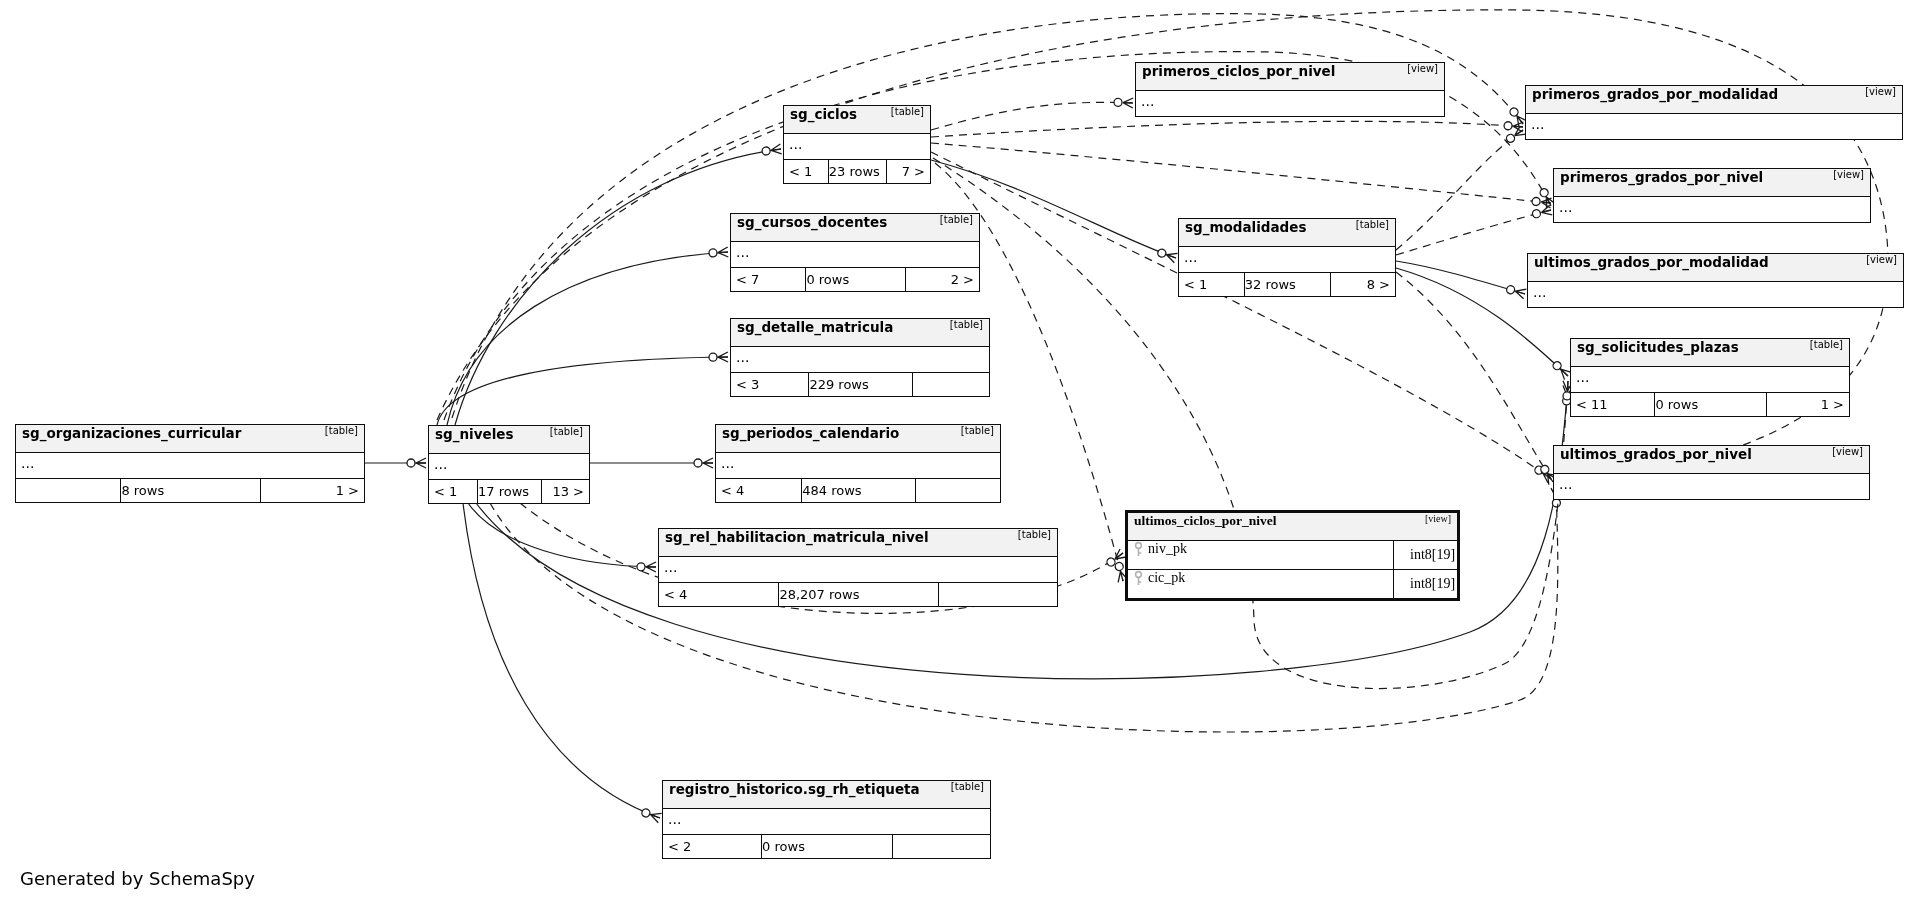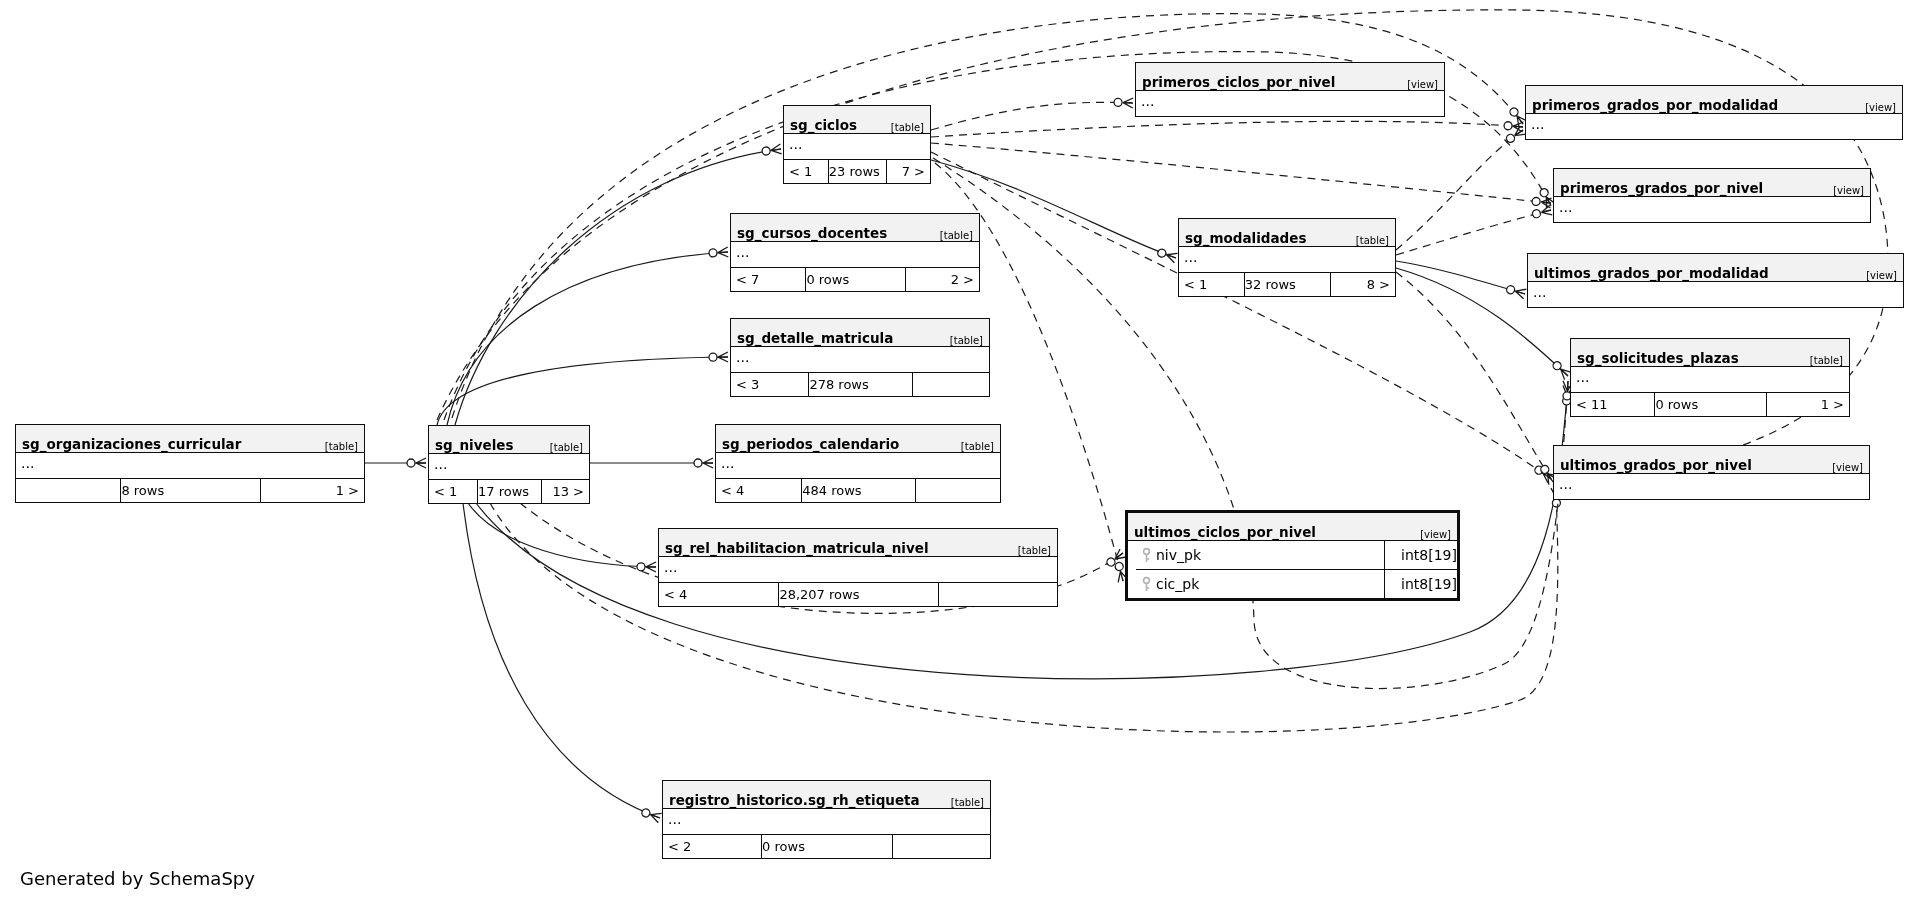--- a/index.html
+++ b/index.html
@@ -7,34 +7,34 @@
     position:relative;width:1909px;height:907px;background:#ffffff;
     font-family:"DejaVu Sans","Liberation Sans",sans-serif;color:#000;overflow:hidden;
   }
   svg.wires{position:absolute;left:0;top:0;z-index:0;}
   svg.wires path.rel{fill:none;stroke:#1a1a1a;stroke-width:1.2;marker-end:url(#crow);}
   svg.wires path.dashed{stroke-dasharray:8 6;}
   .ent{
     position:absolute;z-index:1;background:#ffffff;
     border:1.7px solid #0d0d0d;box-sizing:border-box;
   }
-  .ent.hl{border-width:3.5px;z-index:2;}
+  .ent.hl{border-width:3.5px;z-index:2;font-family:Liberation Serif, serif;}
   .hd{
-    display:flex;justify-content:space-between;align-items:flex-end;
+    display:flex;justify-content:space-between;align-items:flex-start;
     height:27px;padding:0 6px;background:#f2f2f2;border-bottom:1.4px solid #0d0d0d;
     white-space:nowrap;
   }
   .nm{font-weight:bold;font-size:13.5px;}
   .tg{font-size:10px;margin-left:14px;}
   .bd{height:25px;line-height:20px;font-size:14px;padding-left:5px;}
   .ft{display:flex;height:23px;line-height:23px;font-size:13px;border-top:1.2px solid #0d0d0d;}
   .fl{width:30%;padding-left:5px;box-sizing:border-box;}
   .fc{width:40%;text-align:left;border-left:1.2px solid #0d0d0d;box-sizing:border-box;}
   .fr{width:30%;text-align:right;padding-right:5px;border-left:1.2px solid #0d0d0d;box-sizing:border-box;}
-  .col-row{display:flex;align-items:center;height:28px;font-size:14px;margin-left:8px;}
+  .col-row{display:flex;align-items:flex-start;height:28px;font-size:14px;}
   .col-row + .col-row{border-top:1.2px solid #0d0d0d;}
   .key{width:20px;text-align:center;flex:0 0 auto;line-height:0;}
   .cn{flex:1;}
   .ct{flex:0 0 64px;border-left:1.2px solid #0d0d0d;height:100%;line-height:28px;padding-left:16px;box-sizing:border-box;}
   .note{position:absolute;left:20px;top:868px;font-size:18px;z-index:1;}
 </style>
 </head>
 <body>
 
 <div id="canvas">
@@ -126,21 +126,21 @@
   </div>
 
   <div class="ent" style="left:730px;top:318px;width:260px">
     <div class="hd">
       <span class="nm">sg_detalle_matricula</span>
       <span class="tg">[table]</span>
     </div>
     <div class="bd">...</div>
     <div class="ft">
       <span class="fl">&lt; 3</span>
-      <span class="fc">278 rows</span>
+      <span class="fc">229 rows</span>
       <span class="fr"></span>
     </div>
   </div>
 
   <div class="ent" style="left:715px;top:424px;width:286px">
     <div class="hd">
       <span class="nm">sg_periodos_calendario</span>
       <span class="tg">[table]</span>
     </div>
     <div class="bd">...</div>

